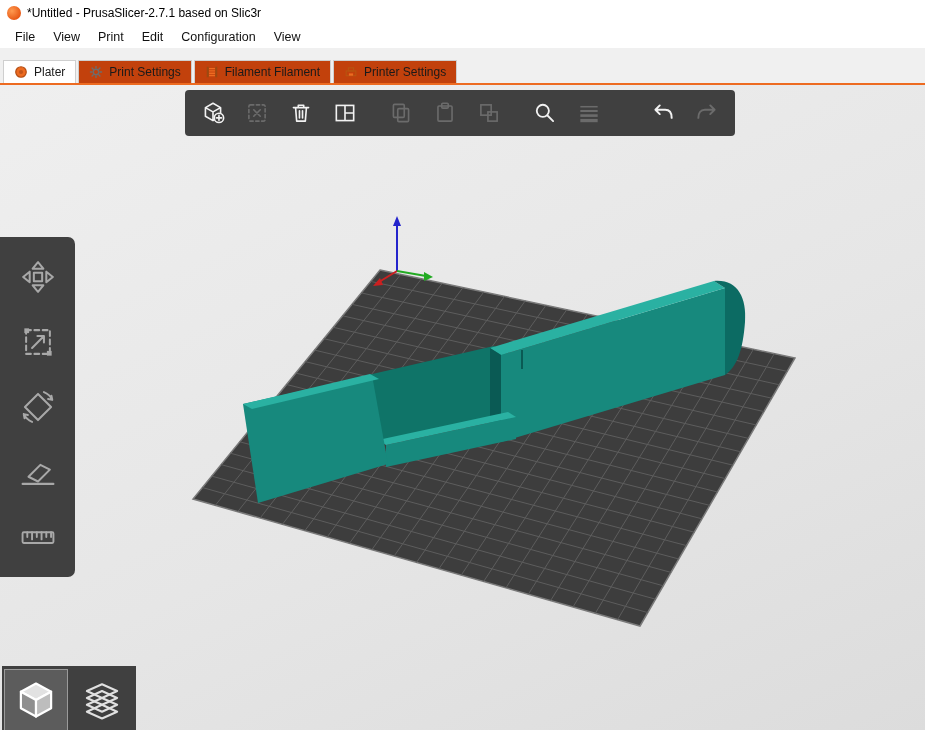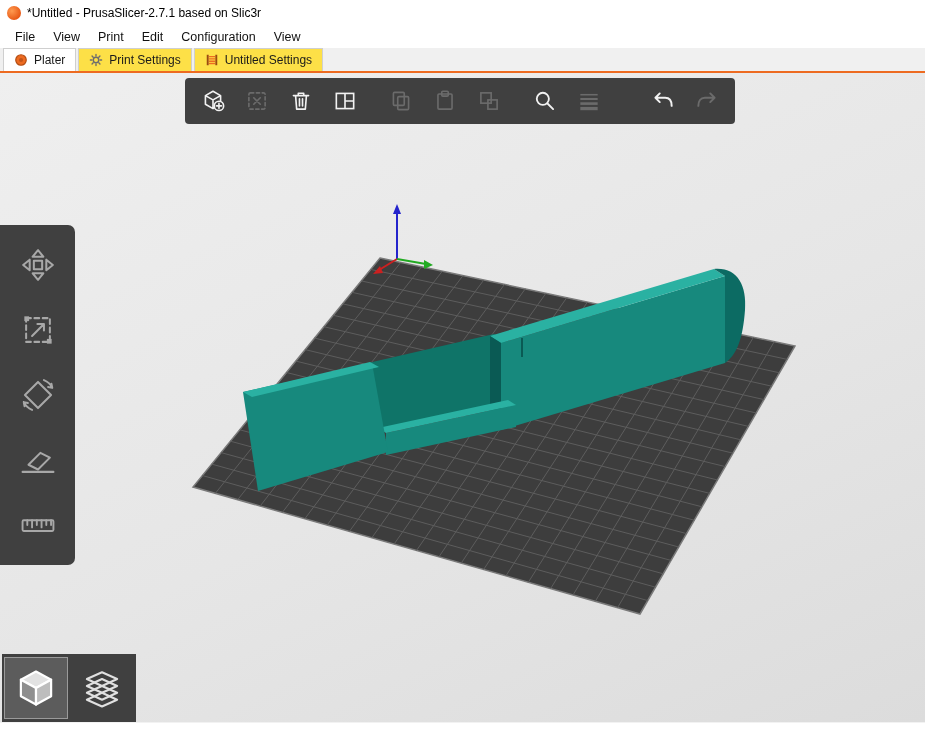--- a/index.html
+++ b/index.html
@@ -17,29 +17,29 @@
     width:14px;height:14px;border-radius:50%;
     background:radial-gradient(circle at 35% 35%, #ff9a50, #e85a17 70%);
     flex:0 0 auto;
   }
   .title-text{font-size:12px;color:#000;}
   .menubar{
     height:22px;display:flex;align-items:center;background:#ffffff;padding-left:6px;
   }
   .menu-item{font-size:12.5px;color:#111;padding:3px 9px;cursor:default;}
   .tabbar{
-    height:25px;background:#f0f0f0;display:flex;align-items:flex-end;
+    height:37px;background:#f0f0f0;display:flex;align-items:flex-end;
     padding-left:3px;border-bottom:2px solid var(--accent-orange,#ED6B21);
     box-sizing:border-box;
   }
   .tab{
     display:flex;align-items:center;gap:6px;
     font-size:12px;color:#1a1a1a;
     padding:0 10px;height:23px;box-sizing:border-box;
-    background:#fde047;border:1px solid #cfcfcf;border-bottom:none;
+    background:#c2410c;border:1px solid #cfcfcf;border-bottom:none;
     margin-right:2px;white-space:nowrap;
   }
   .tab.active{background:#ffffff;}
   .tab-icon{width:14px;height:14px;display:block;}
   .viewport{
     position:relative;width:925px;height:649px;
     background:linear-gradient(155deg,#efefef 0%,#e6e6e6 55%,#dcdcdc 100%);
   }
   #scene{position:absolute;left:0;top:0;}
   .toolbar-top{
@@ -106,21 +106,29 @@
         <path d="M8 1.6 V3.4 M8 12.6 V14.4 M1.6 8 H3.4 M12.6 8 H14.4 M3.5 3.5 L4.8 4.8 M11.2 11.2 L12.5 12.5 M3.5 12.5 L4.8 11.2 M11.2 4.8 L12.5 3.5"></path>
       </svg>
       <span>Print Settings</span>
     </div>
     <div class="tab">
       <svg class="tab-icon" viewBox="0 0 16 16">
         <rect x="2" y="2" width="2.2" height="12" fill="#9a4a12"></rect>
         <rect x="11.8" y="2" width="2.2" height="12" fill="#9a4a12"></rect>
         <path d="M4.6 4.2 H11.4 M4.6 6.8 H11.4 M4.6 9.4 H11.4 M4.6 12 H11.4" stroke="#ED6B21" stroke-width="1.5" fill="none"></path>
       </svg>
-      <span>Untitled Settings</span>
+      <span>Filament Filament</span>
+    </div>
+    <div class="tab">
+      <svg class="tab-icon" viewBox="0 0 16 16" fill="none">
+        <rect x="5" y="3.2" width="6" height="3.6" stroke="#b85511" stroke-width="1.3"></rect>
+        <rect x="2.5" y="6.8" width="11" height="5.4" stroke="#b85511" stroke-width="1.3"></rect>
+        <rect x="5.6" y="9.6" width="4.8" height="2.6" fill="#ED6B21"></rect>
+      </svg>
+      <span>Printer Settings</span>
     </div>
   </div>
 
   <div class="viewport">
 
     <svg id="scene" width="925" height="649" viewBox="0 0 925 649">
 
       <g>
         <polygon id="bed-quad" points="380,185 795,273 640,541 193,414" stroke-width="1.5" fill="#3d3d3d" stroke="#7a7a7a"></polygon>
         <g id="bed-grid">

